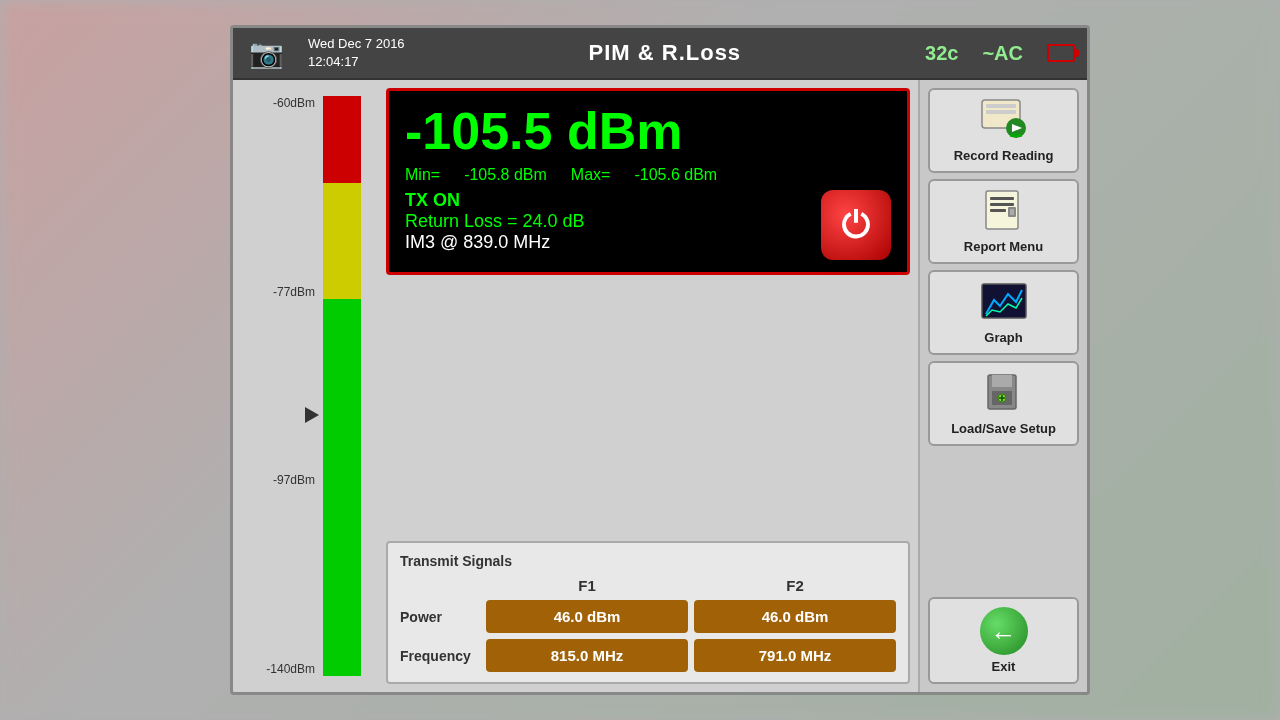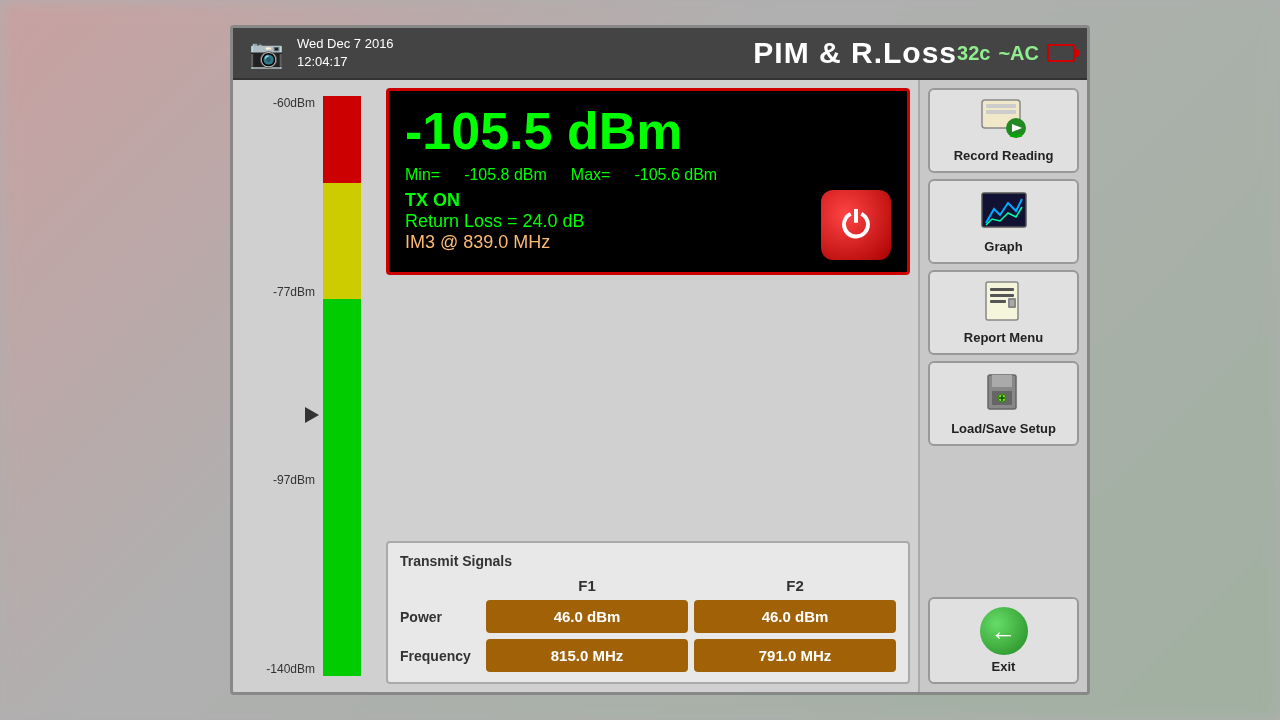--- a/index.html
+++ b/index.html
@@ -49,37 +49,37 @@
       justify-content: center;
     }
 
     .camera-icon {
       font-size: 28px;
     }
 
     .datetime {
       color: #fff;
       font-size: 13px;
-      margin-left: 8px;
+      margin-left: 19px;
       line-height: 1.4;
     }
 
     .title {
       flex: 1;
-      text-align: right;
+      text-align: center;
       color: #fff;
-      font-size: 30px;
+      font-size: 22px;
       font-weight: bold;
       letter-spacing: 1px;
     }
 
     .status-right {
       display: flex;
       align-items: center;
-      gap: 8px;
+      gap: 24px;
       color: #90ee90;
       font-size: 20px;
       font-weight: bold;
     }
 
     .battery-icon {
       width: 28px;
       height: 18px;
       border: 2px solid #cc0000;
       border-radius: 2px;
@@ -235,21 +235,21 @@
       font-weight: bold;
     }
 
     .return-loss {
       font-size: 18px;
       color: #00ff00;
     }
 
     .im3-label {
       font-size: 18px;
-      color: #fdba74;
+      color: #ffffff;
     }
 
     
     .transmit-panel {
       background: #e8e8e8;
       border: 2px solid #aaa;
       border-radius: 4px;
       padding: 10px 12px;
     }
 
@@ -432,40 +432,40 @@
             <polygon points="34,26 34,34 44,30" fill="white"></polygon>
             <rect x="32" y="36" width="12" height="3" rx="1" fill="#00aa00"></rect>
           </svg>
         </div>
         <span class="btn-label">Record Reading</span>
       </div>
 
       <div class="sidebar-btn">
         <div>
           <svg width="52" height="42" viewBox="0 0 52 42">
-            <rect x="4" y="4" width="44" height="34" rx="2" fill="#111133" stroke="#555" stroke-width="1.5"></rect>
-            <polyline points="8,34 16,20 22,26 30,14 38,22 44,10" fill="none" stroke="#00aaff" stroke-width="2"></polyline>
-            <polyline points="8,36 14,30 22,32 30,24 38,28 44,18" fill="none" stroke="#00ffaa" stroke-width="1.5"></polyline>
-          </svg>
-        </div>
-        <span class="btn-label">Graph</span>
-      </div>
-
-      <div class="sidebar-btn">
-        <div>
-          <svg width="52" height="42" viewBox="0 0 52 42">
             <rect x="8" y="2" width="32" height="38" rx="2" fill="#f5f5dc" stroke="#888" stroke-width="1.5"></rect>
             <rect x="12" y="8" width="24" height="3" rx="1" fill="#555"></rect>
             <rect x="12" y="14" width="24" height="3" rx="1" fill="#555"></rect>
             <rect x="12" y="20" width="16" height="3" rx="1" fill="#555"></rect>
             <rect x="30" y="18" width="8" height="10" rx="1" fill="#888"></rect>
             <rect x="32" y="20" width="4" height="6" rx="0.5" fill="#aaa"></rect>
           </svg>
         </div>
         <span class="btn-label">Report Menu</span>
+      </div>
+
+      <div class="sidebar-btn">
+        <div>
+          <svg width="52" height="42" viewBox="0 0 52 42">
+            <rect x="4" y="4" width="44" height="34" rx="2" fill="#111133" stroke="#555" stroke-width="1.5"></rect>
+            <polyline points="8,34 16,20 22,26 30,14 38,22 44,10" fill="none" stroke="#00aaff" stroke-width="2"></polyline>
+            <polyline points="8,36 14,30 22,32 30,24 38,28 44,18" fill="none" stroke="#00ffaa" stroke-width="1.5"></polyline>
+          </svg>
+        </div>
+        <span class="btn-label">Graph</span>
       </div>
 
       <div class="sidebar-btn">
         <div>
           <svg width="52" height="42" viewBox="0 0 52 42">
             <rect x="10" y="4" width="28" height="34" rx="2" fill="#888" stroke="#666" stroke-width="1.5"></rect>
             <rect x="14" y="4" width="20" height="12" rx="0" fill="#aaa"></rect>
             <rect x="14" y="20" width="20" height="14" rx="1" fill="#666"></rect>
             <circle cx="24" cy="27" r="4" fill="#99cc44" stroke="#228800" stroke-width="1"></circle>
             <line x1="24" y1="24" x2="24" y2="30" stroke="#005500" stroke-width="1.5"></line>

